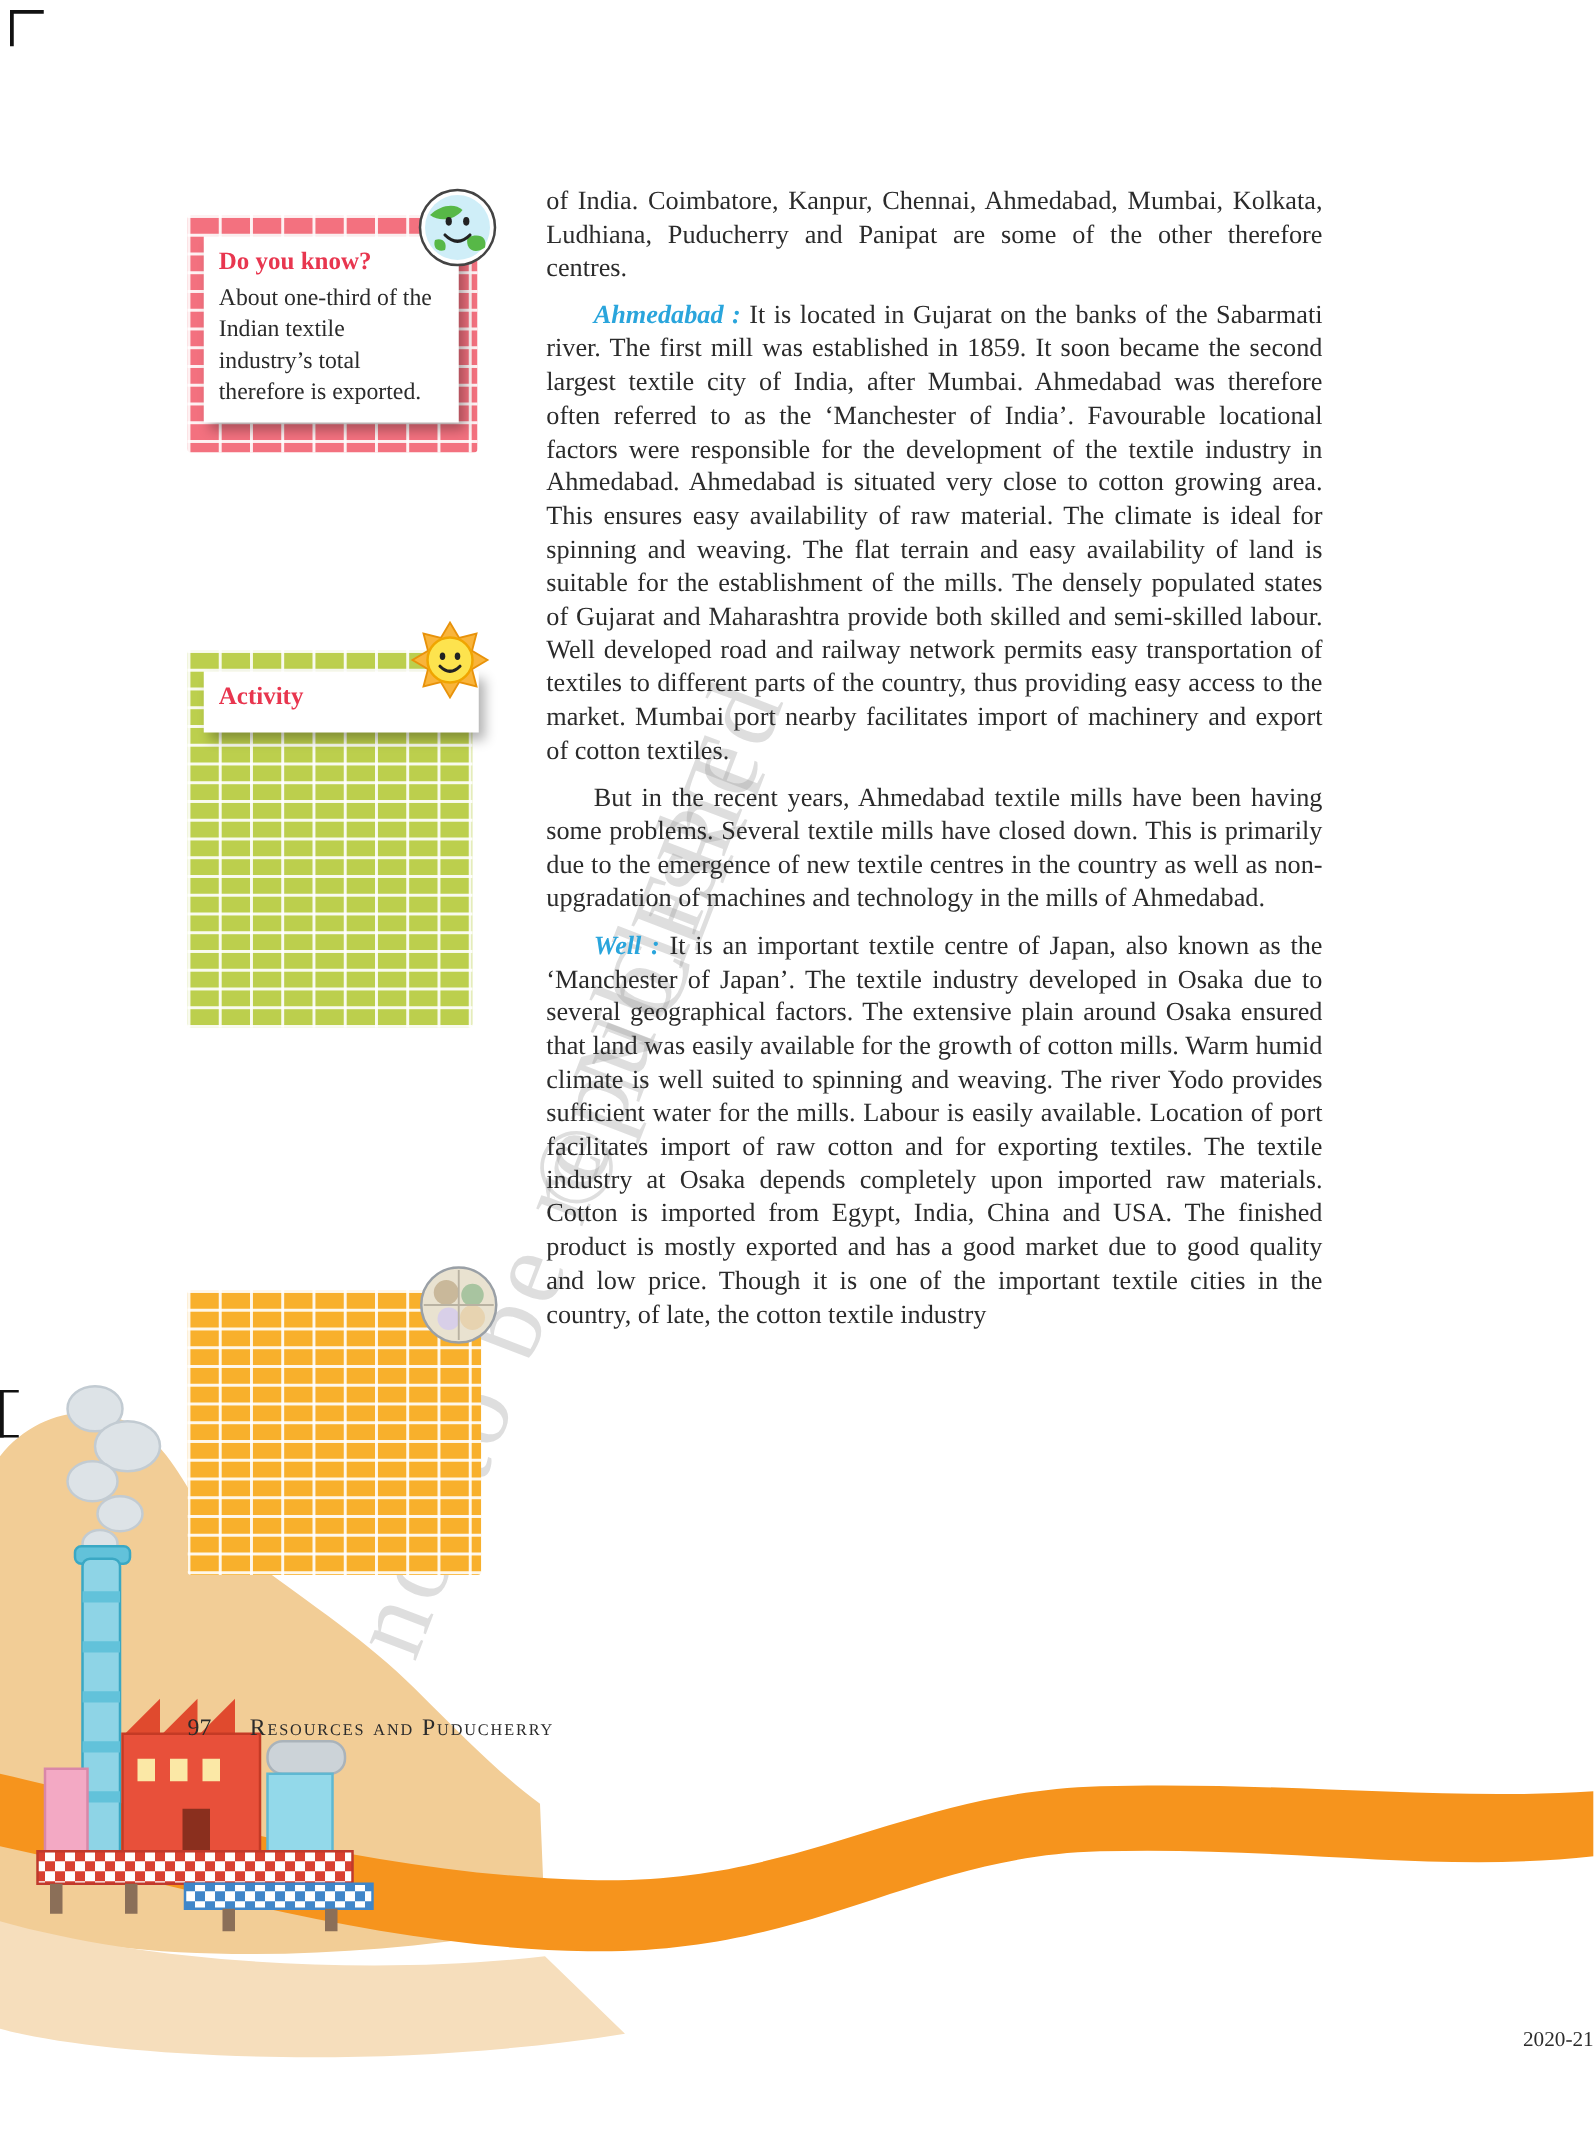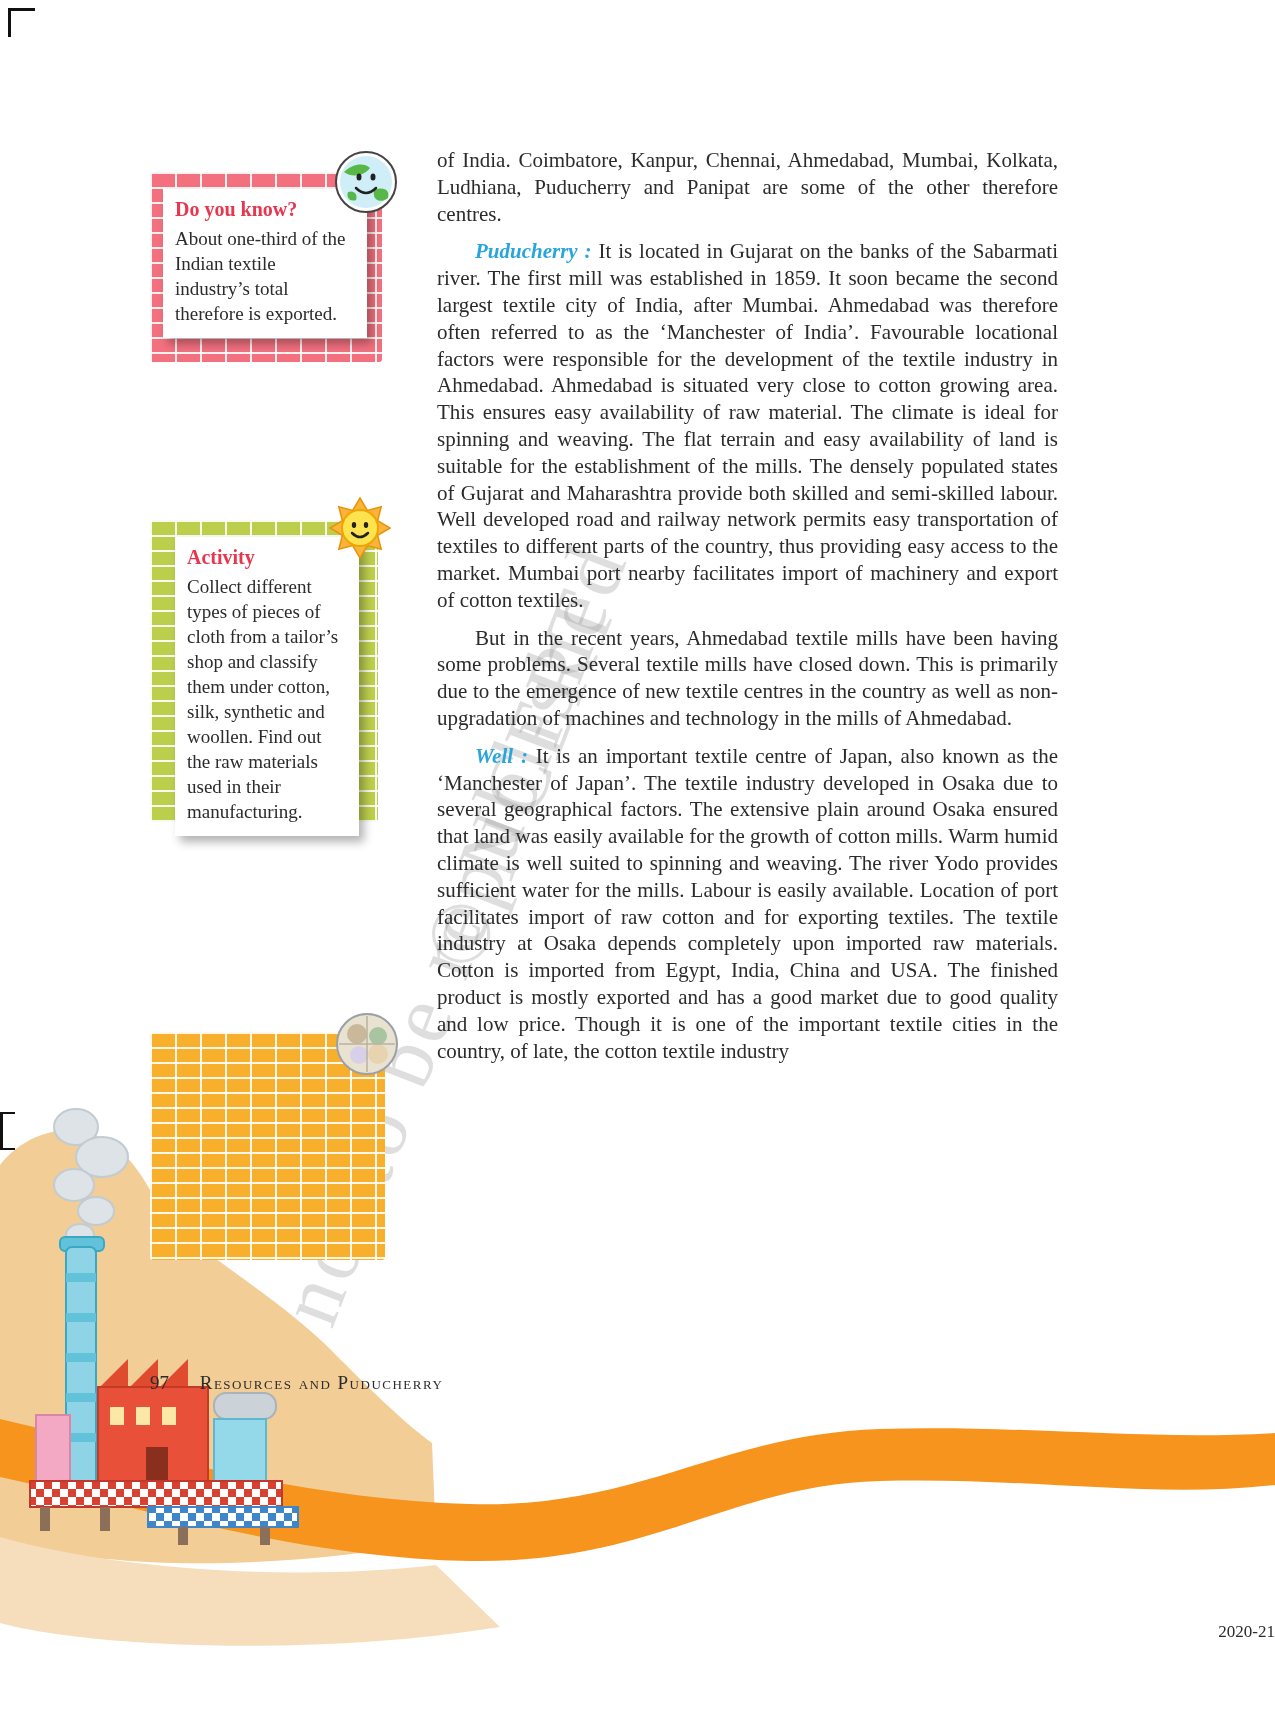--- a/index.html
+++ b/index.html
@@ -146,23 +146,22 @@
       <path d="M10,22 C18,14 30,12 36,18 C30,26 18,28 10,22 Z" fill="#57b847"></path>
       <path d="M40,40 C50,36 56,40 54,48 C46,54 38,50 40,40 Z" fill="#57b847"></path>
       <path d="M14,42 C20,40 24,44 22,50 C16,52 12,48 14,42 Z" fill="#57b847"></path>
       <ellipse cx="25" cy="27" rx="2.5" ry="3.5" fill="#222"></ellipse>
       <ellipse cx="39" cy="27" rx="2.5" ry="3.5" fill="#222"></ellipse>
       <path d="M22,38 Q32,48 42,38" stroke="#222" stroke-width="2.5" fill="none" stroke-linecap="round"></path>
     </svg>
   </div>
 
   <div class="brick brick-green" style="left:150px; top:520px; width:228px; height:302px;">
-    <div class="note-card" style="left:13px; top:17px; width:184px;margin-left:12px;">
+    <div class="note-card" style="left:13px; top:17px; width:220px;">
       <p class="note-title">Activity</p>
-      <p class="note-body">Collect different types of pieces of cloth from a tailor’s shop and classify them under cotton, silk, synthetic and woollen. Find out the raw materials used in their manufacturing.</p>
     </div>
     <svg class="note-icon" style="right:-14px; top:-24px;" viewBox="0 0 64 64">
       <polygon fill="#f9b43b" stroke="#e8920a" stroke-width="1.5" points="62,32 49.6,39.3 53.2,53.2 39.3,49.6 32,62 24.7,49.6 10.8,53.2 14.4,39.3 2,32 14.4,24.7 10.8,10.8 24.7,14.4 32,2 39.3,14.4 53.2,10.8 49.6,24.7"></polygon>
       <circle cx="32" cy="32" r="18" fill="#fde34e" stroke="#f0a500" stroke-width="2"></circle>
       <ellipse cx="26" cy="29" rx="2.2" ry="3" fill="#222"></ellipse>
       <ellipse cx="38" cy="29" rx="2.2" ry="3" fill="#222"></ellipse>
       <path d="M24,37 Q32,45 40,37" stroke="#222" stroke-width="2.5" fill="none" stroke-linecap="round"></path>
     </svg>
   </div>
 
@@ -173,21 +172,21 @@
       <circle cx="43" cy="24" r="9" fill="#a8c4a0"></circle>
       <circle cx="24" cy="43" r="9" fill="#d8cfe8"></circle>
       <circle cx="43" cy="42" r="10" fill="#e7d3b0"></circle>
       <path d="M32,4 L32,60 M4,32 L60,32" stroke="#b9b2a2" stroke-width="1.5"></path>
     </svg>
   </div>
 
   <div class="main-col">
     <p>of India. Coimbatore, Kanpur, Chennai, Ahmedabad, Mumbai, Kolkata, Ludhiana, Puducherry and Panipat are some of the other therefore centres.</p>
     <p class="ind">
-      <span class="lead">Puducherry :</span>
+      <span class="lead">Ahmedabad :</span>
       <span>It is located in Gujarat on the banks of the Sabarmati river. The first mill was established in 1859. It soon became the second largest textile city of India, after Mumbai. Ahmedabad was therefore often referred to as the ‘Manchester of India’. Favourable locational factors were responsible for the development of the textile industry in Ahmedabad. Ahmedabad is situated very close to cotton growing area. This ensures easy availability of raw material. The climate is ideal for spinning and weaving. The flat terrain and easy availability of land is suitable for the establishment of the mills. The densely populated states of Gujarat and Maharashtra provide both skilled and semi-skilled labour. Well developed road and railway network permits easy transportation of textiles to different parts of the country, thus providing easy access to the market. Mumbai port nearby facilitates import of machinery and export of cotton textiles.</span>
     </p>
     <p class="ind">But in the recent years, Ahmedabad textile mills have been having some problems. Several textile mills have closed down. This is primarily due to the emergence of new textile centres in the country as well as non-upgradation of machines and technology in the mills of Ahmedabad.</p>
     <p class="ind">
       <span class="lead">Well :</span>
       <span>It is an important textile centre of Japan, also known as the ‘Manchester of Japan’. The textile industry developed in Osaka due to several geographical factors. The extensive plain around Osaka ensured that land was easily available for the growth of cotton mills. Warm humid climate is well suited to spinning and weaving. The river Yodo provides sufficient water for the mills. Labour is easily available. Location of port facilitates import of raw cotton and for exporting textiles. The textile industry at Osaka depends completely upon imported raw materials. Cotton is imported from Egypt, India, China and USA. The finished product is mostly exported and has a good market due to good quality and low price. Though it is one of the important textile cities in the country, of late, the cotton textile industry</span>
     </p>
   </div>
 
   <div class="footer">

